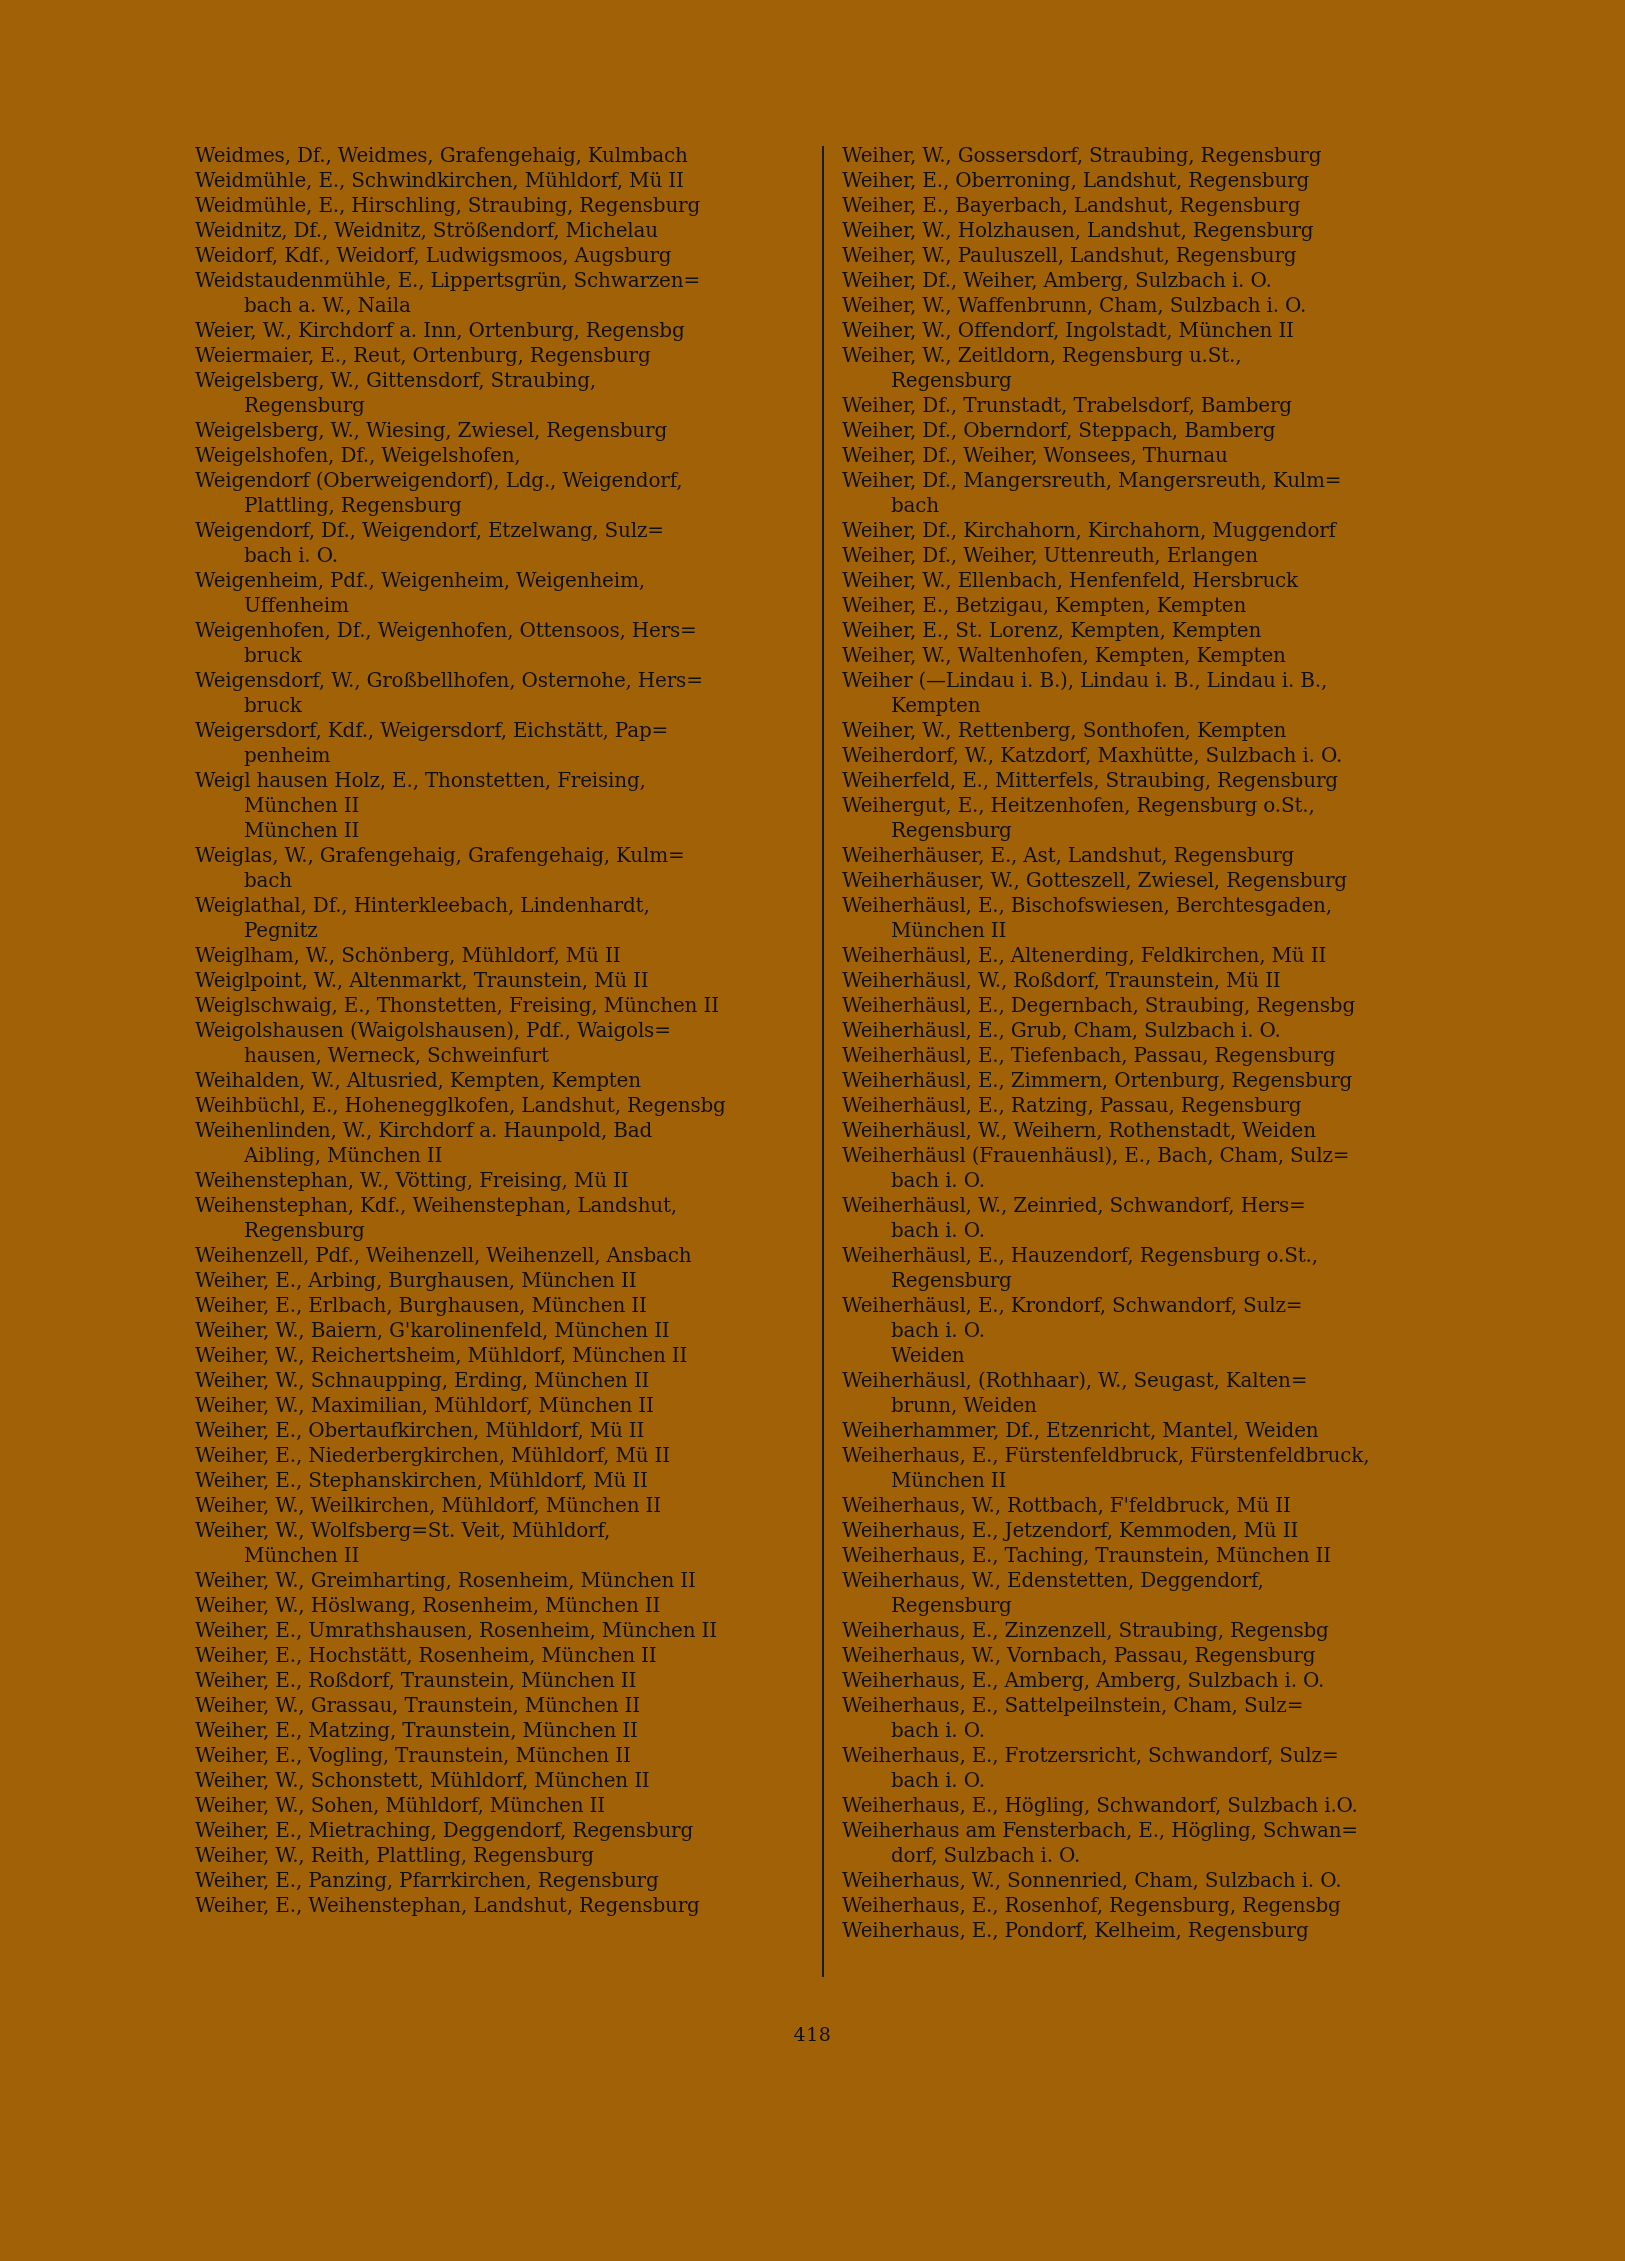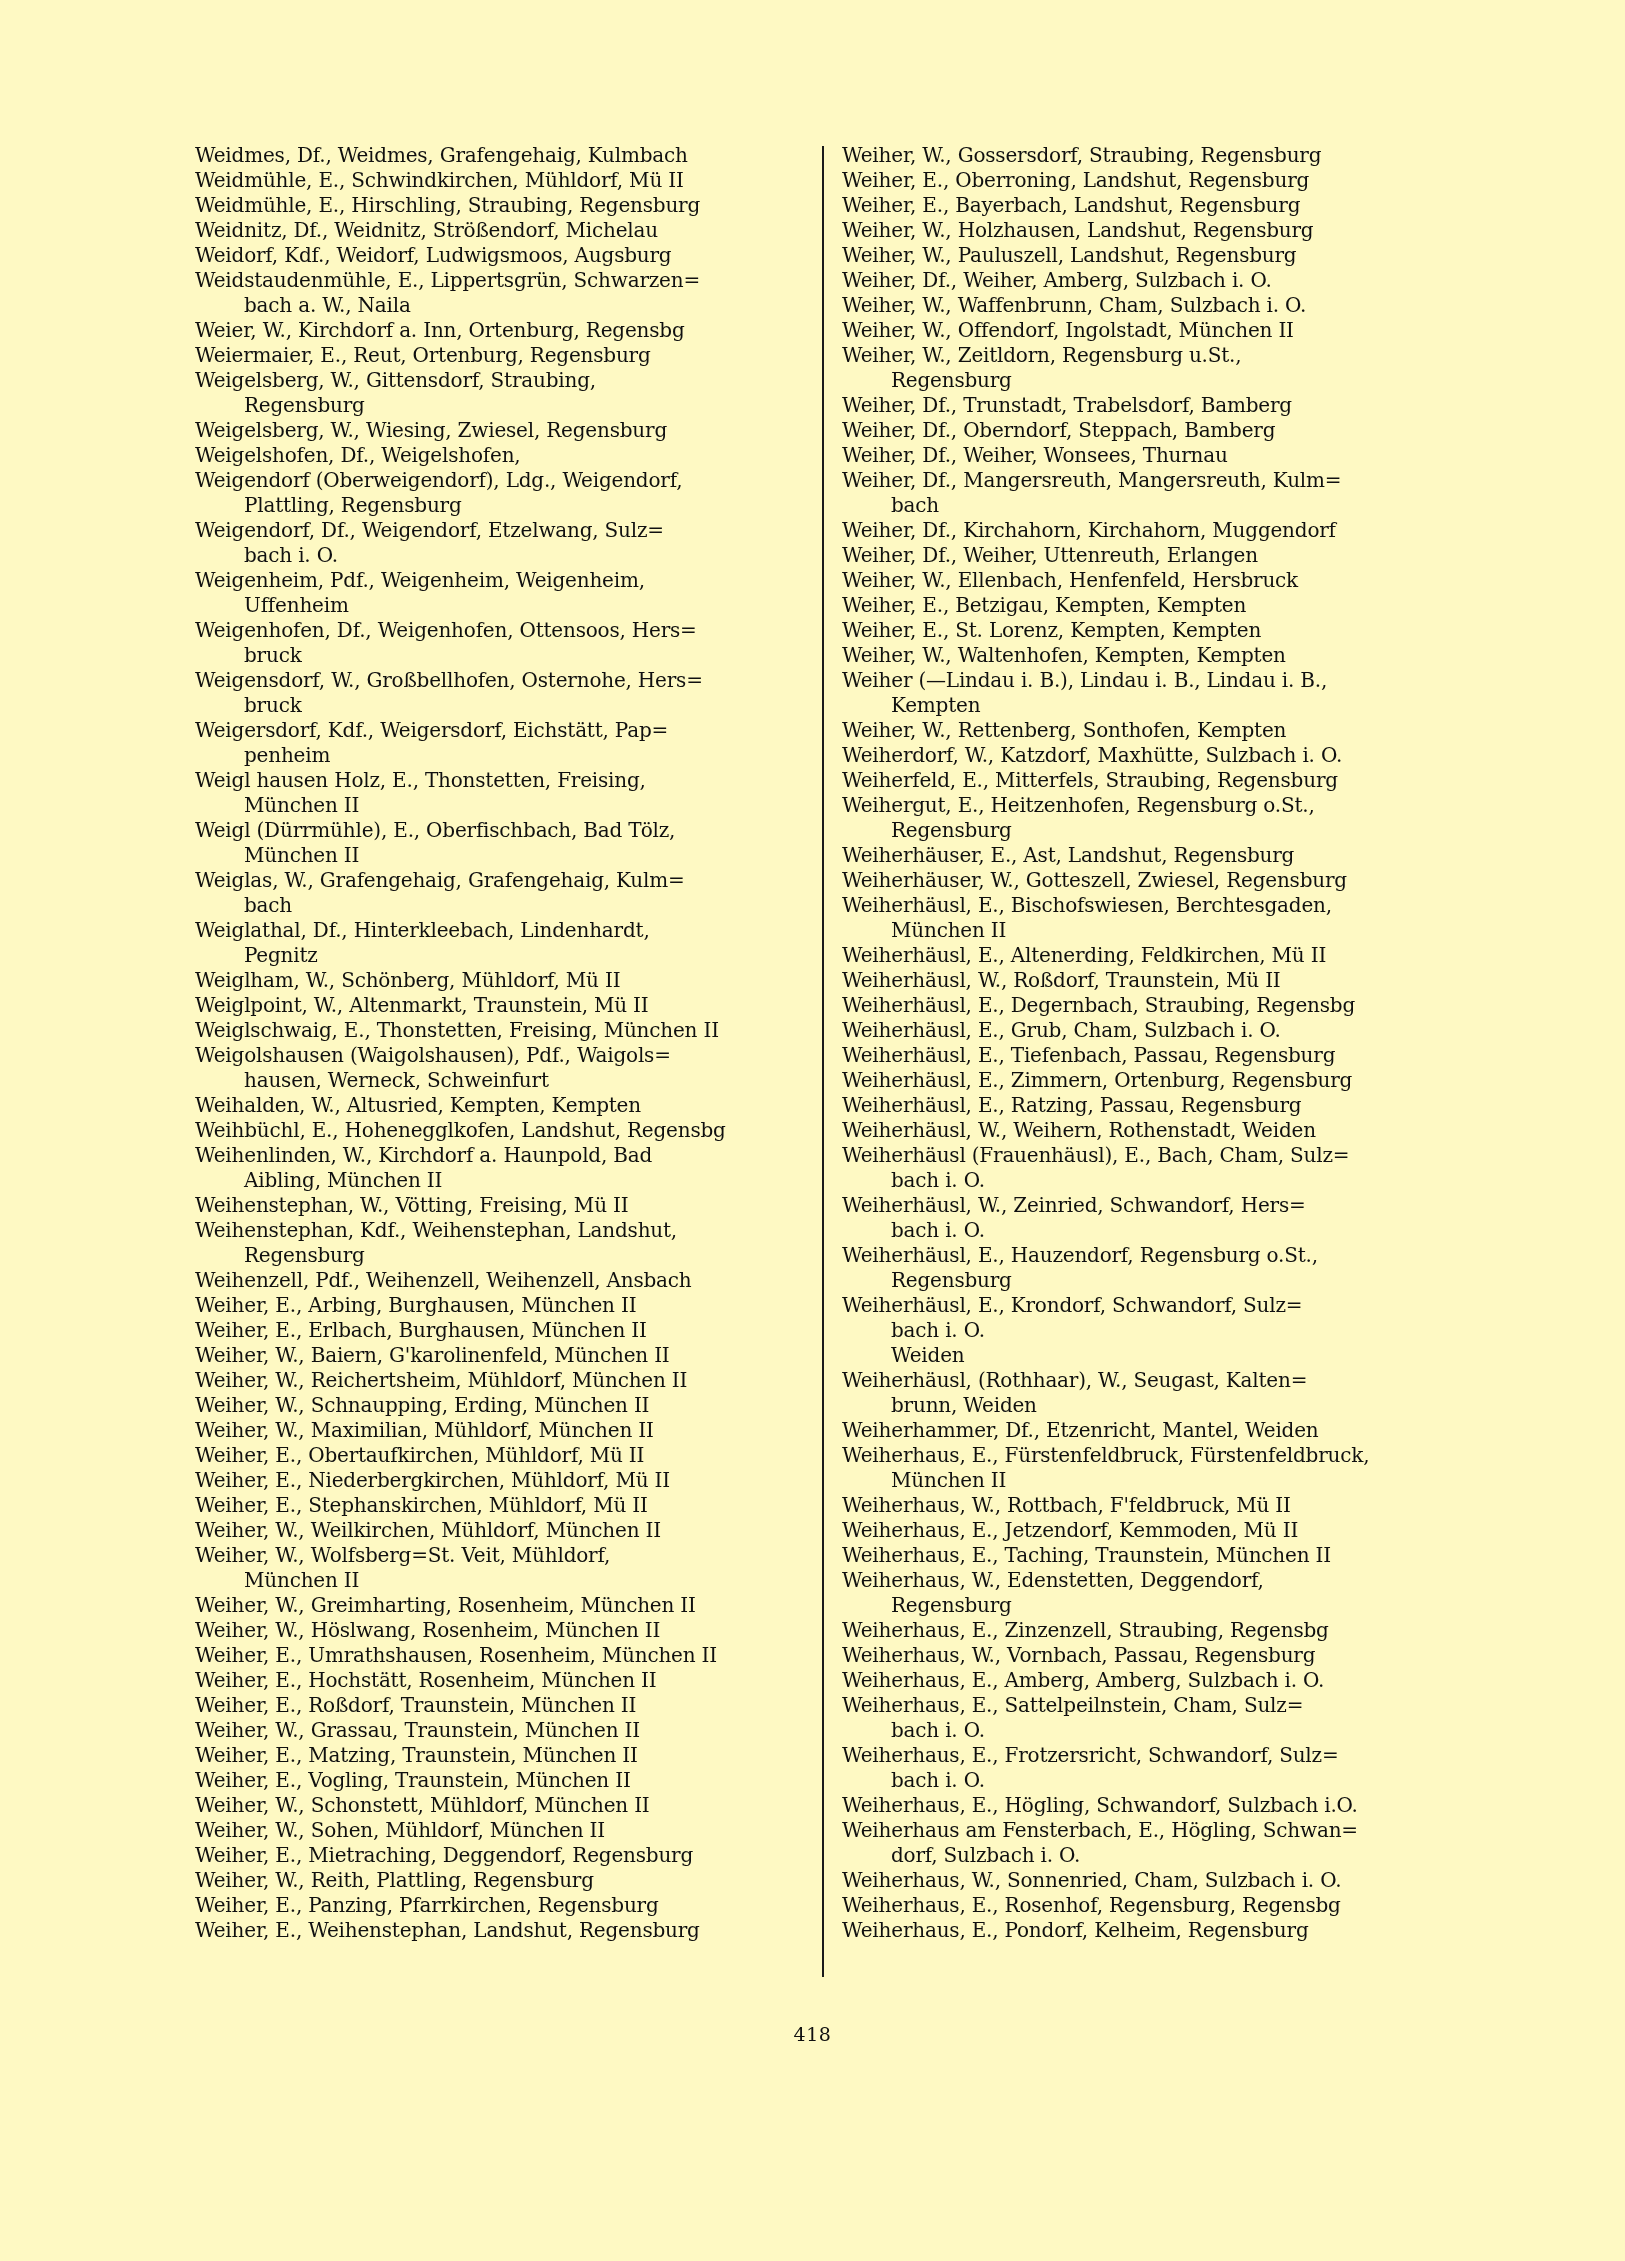--- a/index.html
+++ b/index.html
@@ -4,21 +4,21 @@
 <style>
   html, body {
     margin: 0;
     padding: 0;
     background: #e8e8e8;
   }
   .page {
     position: relative;
     width: 1625px;
     height: 2261px;
-    background: #fef9c3;
+    background: #a16207;
     font-family: "DejaVu Serif", "Liberation Serif", serif;
     color: #101010;
     overflow: hidden;
   }
   .columns-wrap {
     position: absolute;
     left: 195px;
     top: 143px;
     width: 1279px;
   }
@@ -118,21 +118,20 @@
         </div>
         <div class="entry">
           <div class="line">Weigersdorf, Kdf., Weigersdorf, Eichstätt, Pap=</div>
           <div class="line cont">penheim</div>
         </div>
         <div class="entry">
           <div class="line">Weigl hausen Holz, E., Thonstetten, Freising,</div>
           <div class="line cont">München II</div>
         </div>
         <div class="entry">
-          <div class="line">Weigl (Dürrmühle), E., Oberfischbach, Bad Tölz,</div>
           <div class="line cont">München II</div>
         </div>
         <div class="entry">
           <div class="line">Weiglas, W., Grafengehaig, Grafengehaig, Kulm=</div>
           <div class="line cont">bach</div>
         </div>
         <div class="entry">
           <div class="line">Weiglathal, Df., Hinterkleebach, Lindenhardt,</div>
           <div class="line cont">Pegnitz</div>
         </div>

